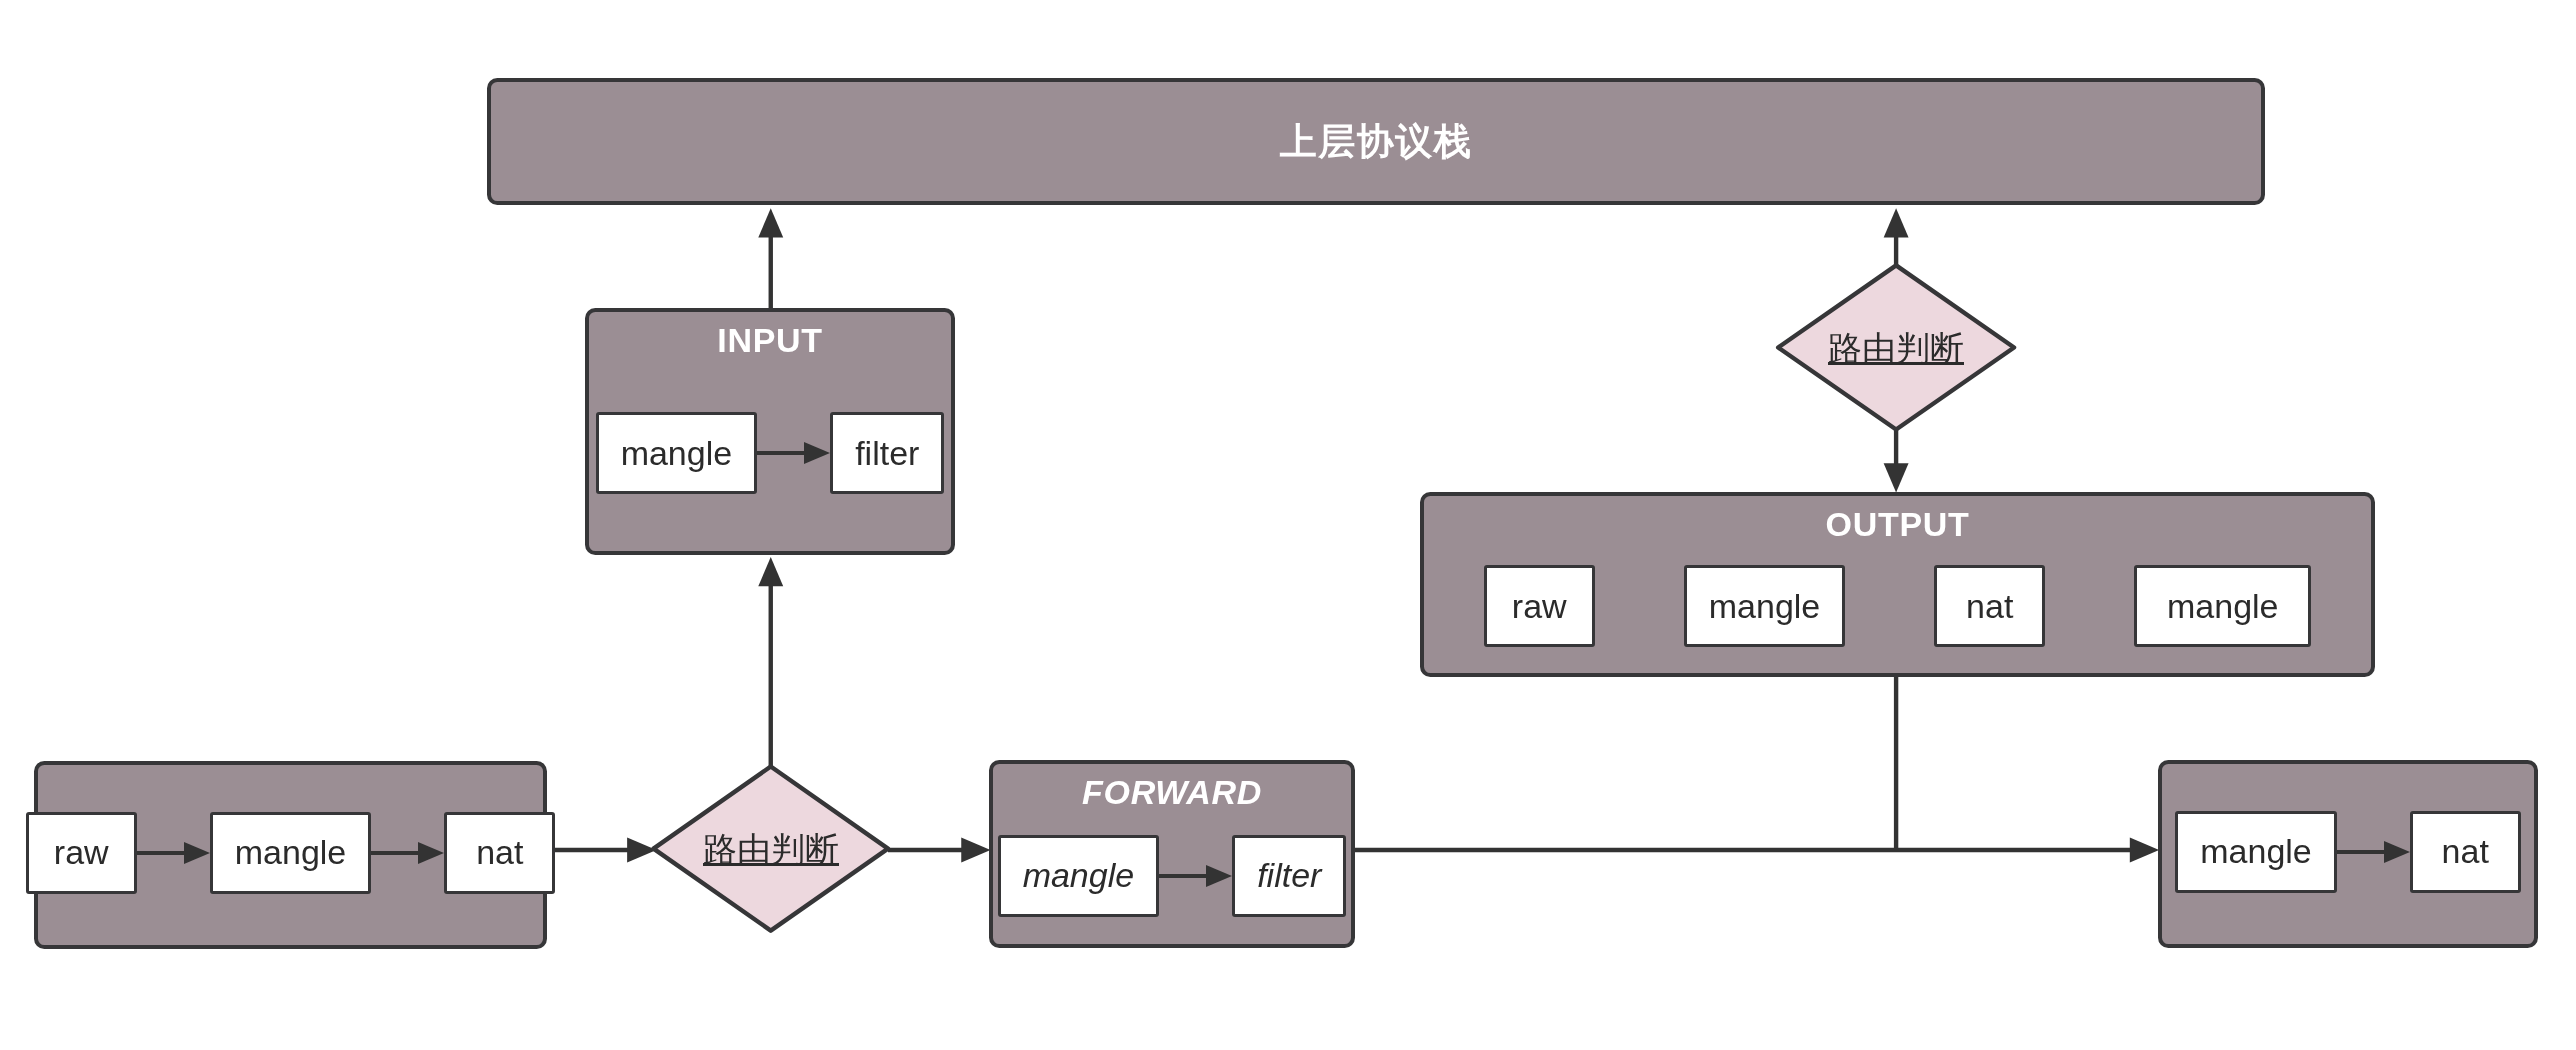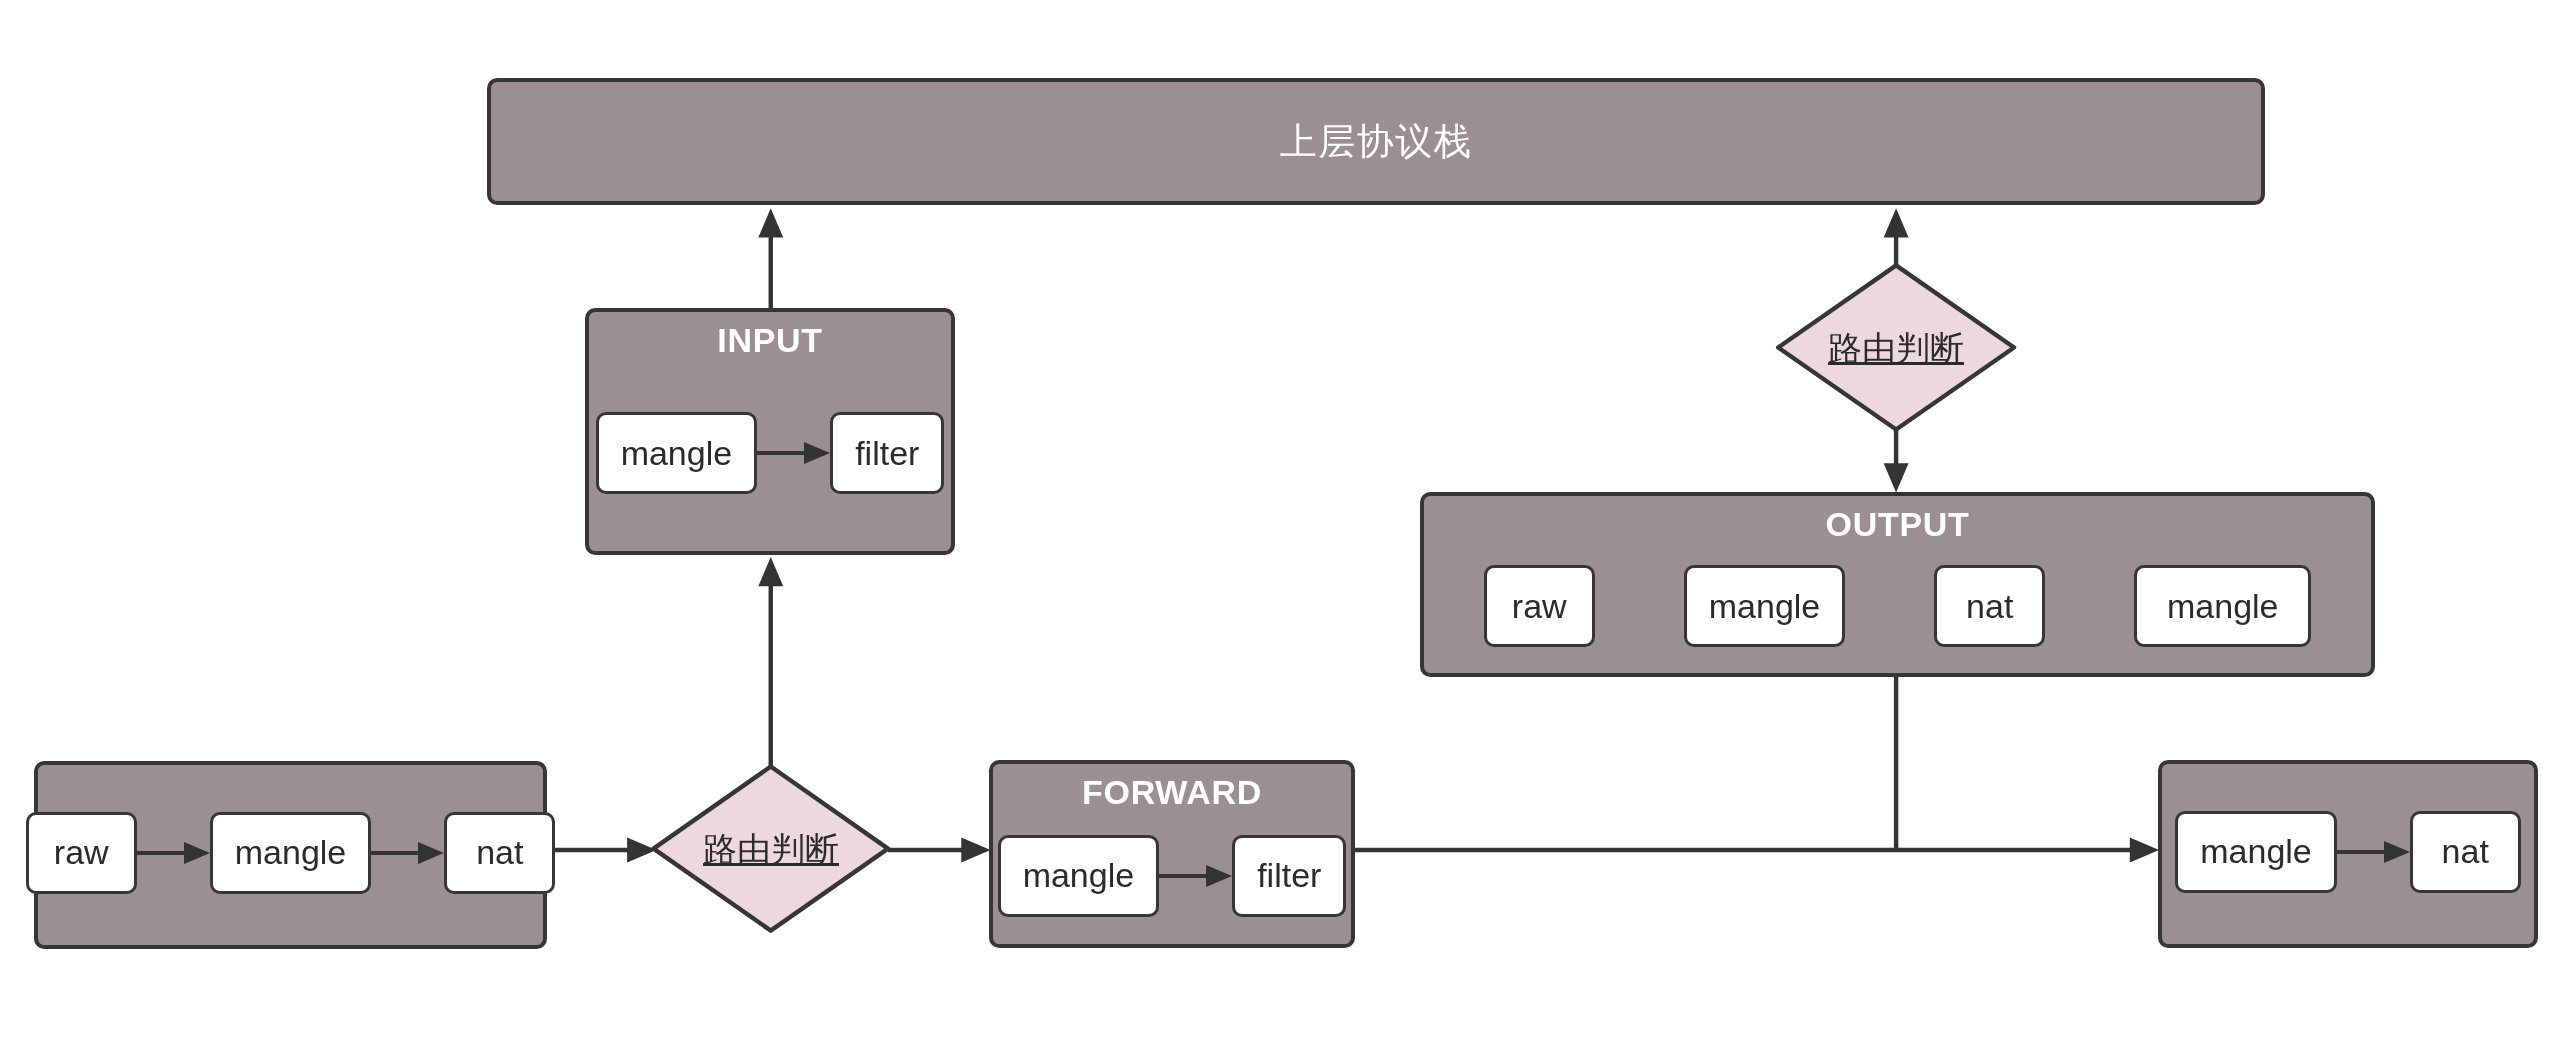--- a/index.html
+++ b/index.html
@@ -12,51 +12,51 @@
   html,body{margin:0;padding:0;background:#ffffff;}
   #canvas{
     position:relative;width:2576px;height:1051px;background:#ffffff;
     font-family:"Liberation Sans","DejaVu Sans",sans-serif;overflow:hidden;
   }
   #wires{position:absolute;left:0;top:0;width:2576px;height:1051px;}
   .bar{
     position:absolute;left:487px;top:78px;width:1778px;height:127px;
     background:var(--fill);border:4.4px solid var(--border);border-radius:10.3px;
     box-sizing:border-box;display:flex;align-items:center;justify-content:center;
-    color:#fff;font-size:37px;font-weight:400;letter-spacing:1.5px;
+    color:#fff;font-size:37px;font-weight:700;letter-spacing:1.5px;
   }
   .chain{
     position:absolute;background:var(--fill);border:4.4px solid var(--border);
     border-radius:10.3px;box-sizing:border-box;display:flex;flex-direction:column;
   }
   .chain-title{
     text-align:center;color:#ffffff;font-size:34px;font-weight:600;
     padding-top:8.8px;letter-spacing:0.7px;flex:none;
   }
   .chain-row{flex:1;display:flex;align-items:center;justify-content:center;padding-bottom:4.4px;}
   .chain-row.gapped{gap:89px;}
   .tbox{
     box-sizing:border-box;height:82px;min-width:111px;padding:0 22px;
-    background:#ffffff;border:3.7px solid var(--border);border-radius:10px;
+    background:#ffffff;border:3.7px solid var(--border);border-radius:3px;
     display:flex;align-items:center;justify-content:center;
     font-size:34px;color:var(--tbox-text);flex:none;
   }
   .tbox.wide{min-width:177px;}
   .harrow{position:relative;width:73px;height:22px;flex:none;}
   .harrow::before{
     content:"";position:absolute;left:0;right:24px;top:8.8px;height:4.4px;background:var(--line);
   }
   .harrow::after{
     content:"";position:absolute;right:0;top:0;width:0;height:0;
     border-left:26px solid var(--line);border-top:11px solid transparent;border-bottom:11px solid transparent;
   }
   #chain-input{left:585px;top:308px;width:370px;height:247px;}
   #chain-output{left:1420px;top:492px;width:955px;height:185px;}
   #chain-prerouting{left:34px;top:761px;width:513px;height:188px;}
-  #chain-forward{left:989px;top:760px;width:366px;height:188px;}
+  #chain-forward{left:989px;top:760px;width:366px;height:188px;font-style:italic;}
   #chain-postrouting{left:2158px;top:760px;width:380px;height:188px;}
   .diamond-label{
     position:absolute;transform:translate(-50%,-50%);
     font-size:34px;color:var(--tbox-text);white-space:nowrap;text-decoration:underline;
   }
   #dlabel-top{left:1896px;top:349px;}
   #dlabel-middle{left:771px;top:850px;}
 </style>
 </head>
 <body>

